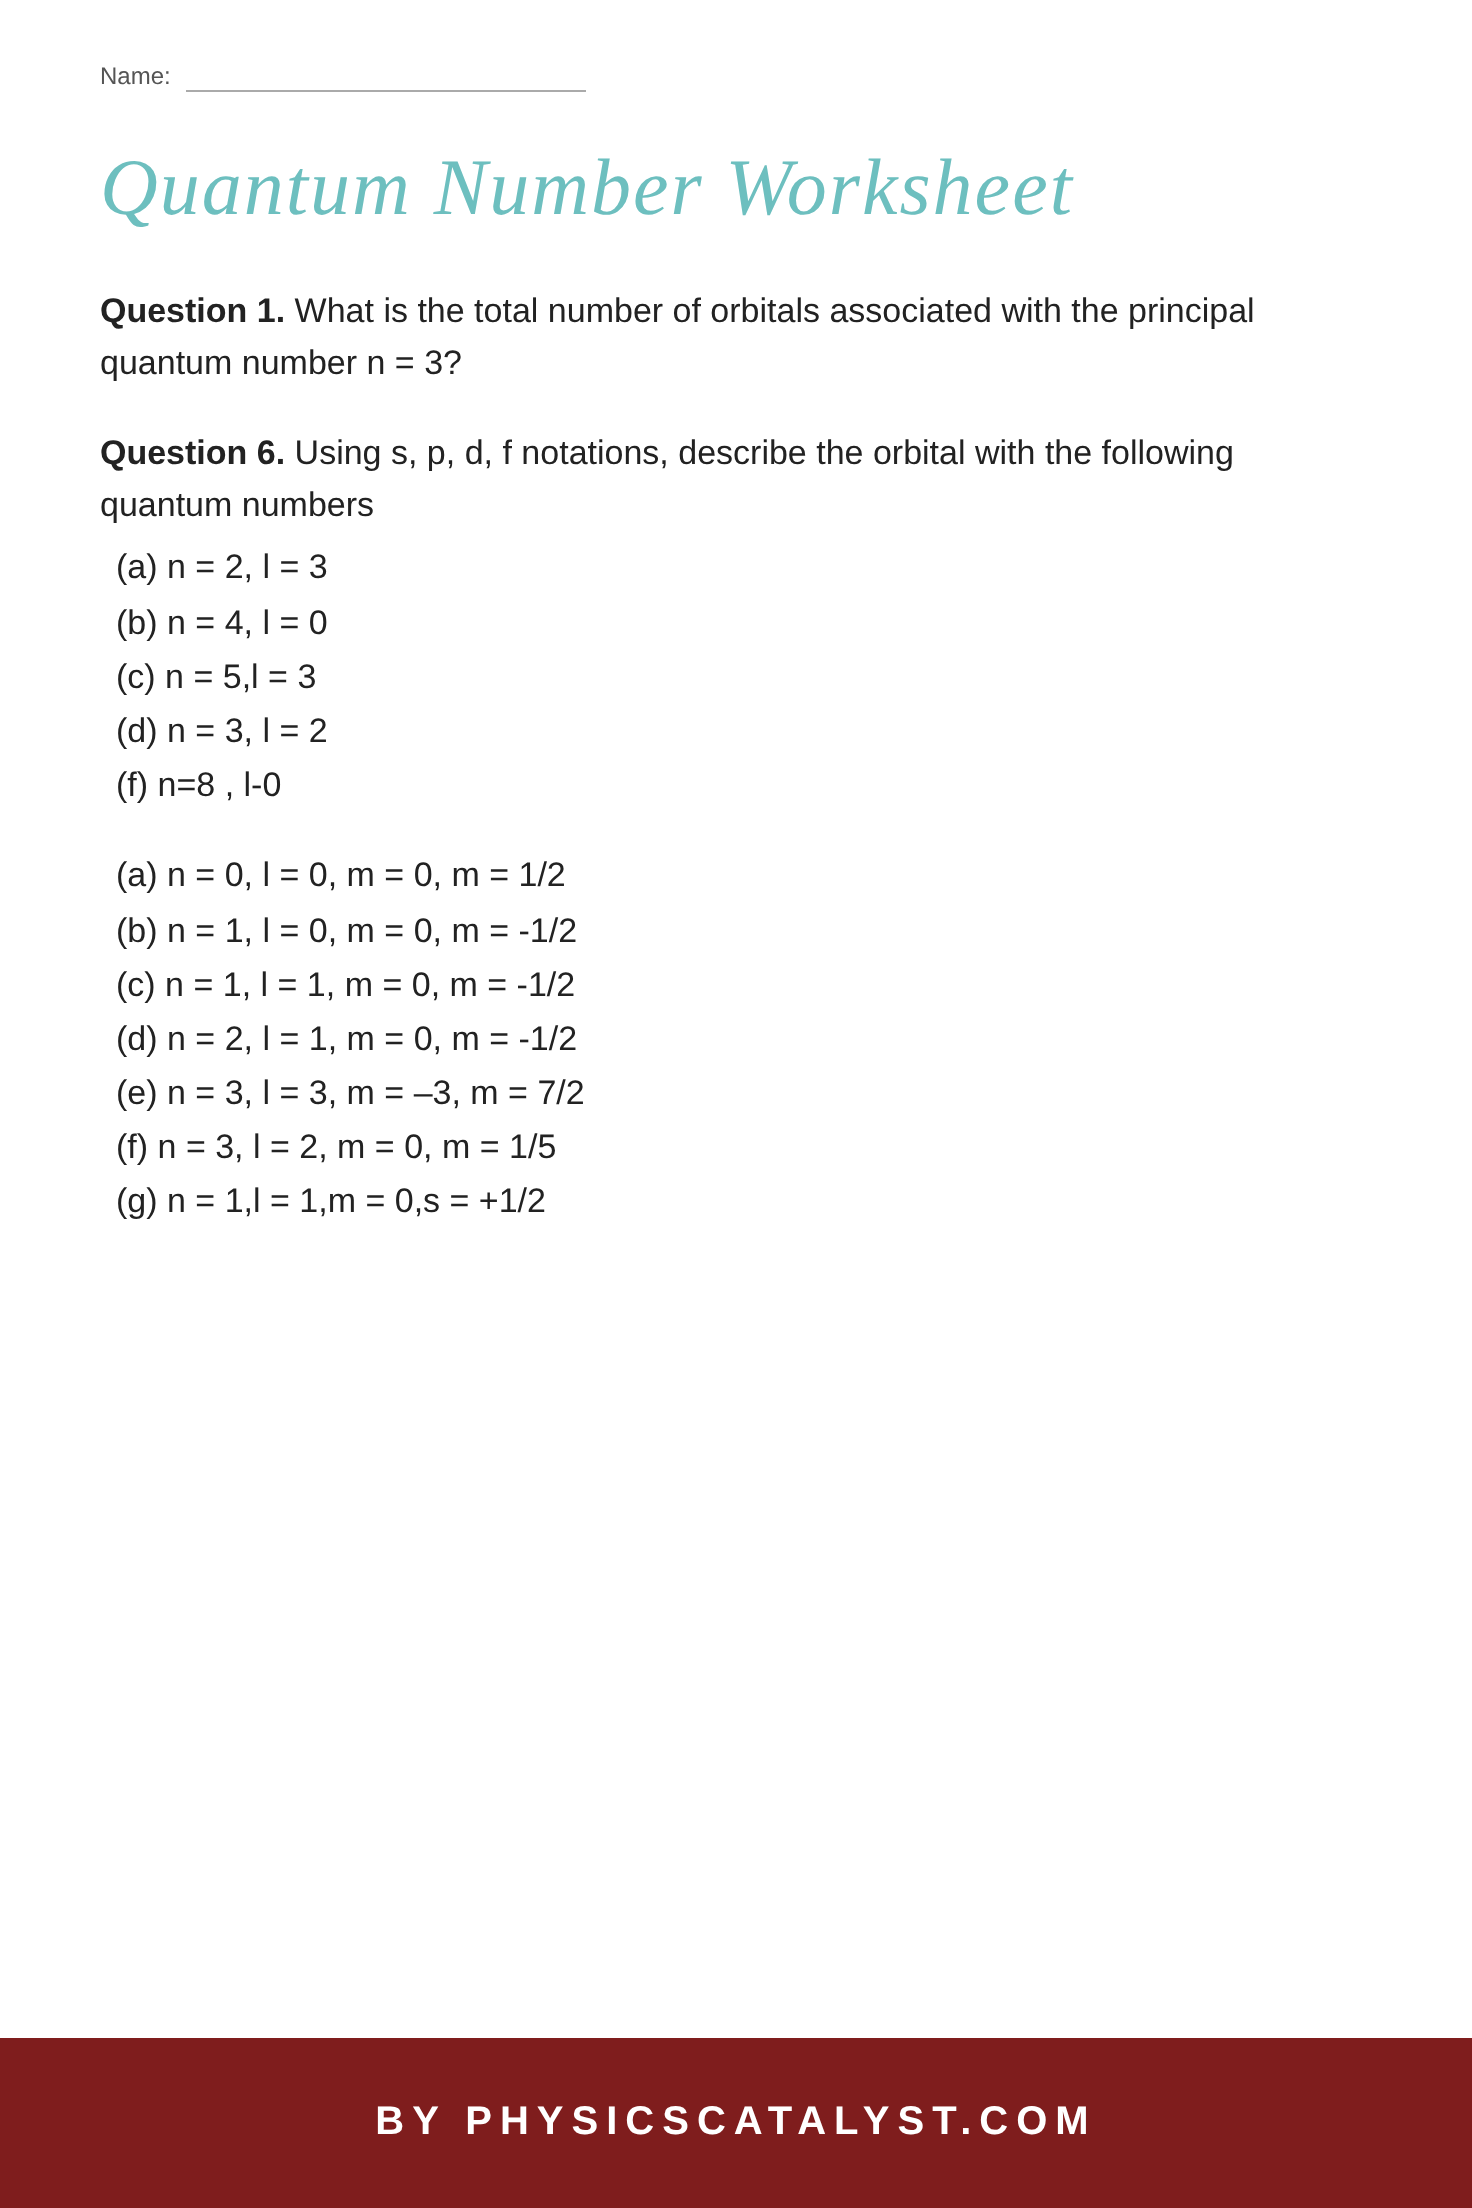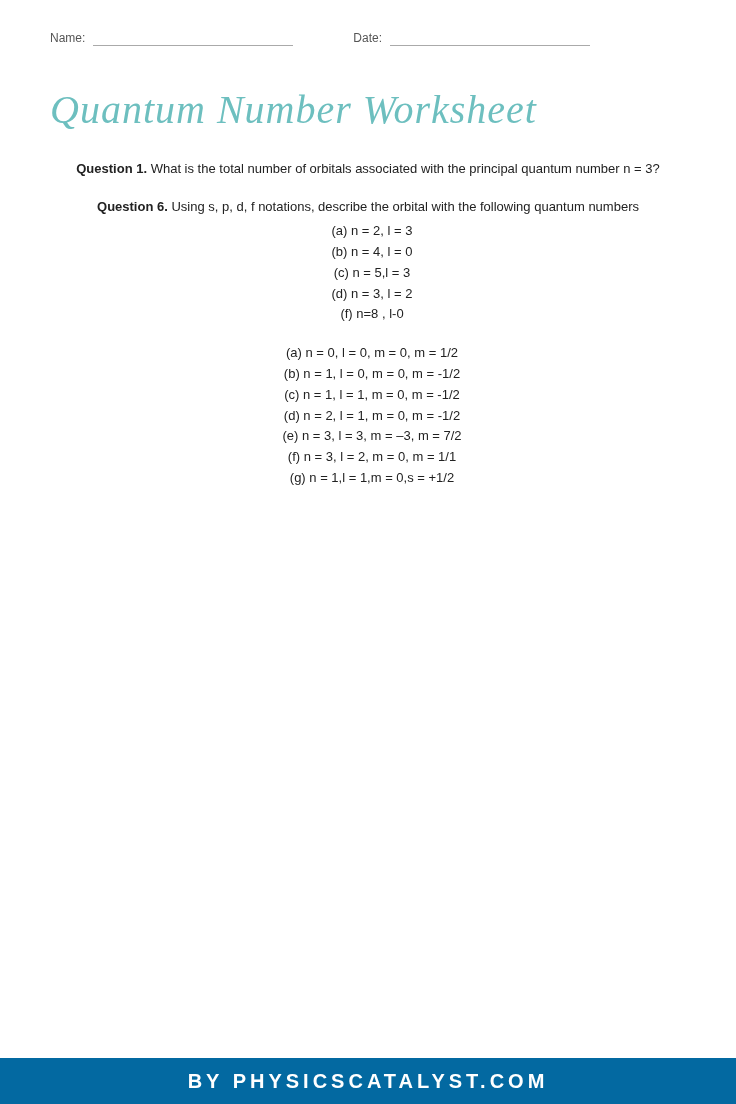--- a/index.html
+++ b/index.html
@@ -15,21 +15,21 @@
 
     .page-wrapper {
       flex: 1;
       padding: 30px 50px 20px 50px;
       background: #ffffff;
     }
 
     .name-date-row {
       display: flex;
       gap: 60px;
-      margin-bottom: 40px;
+      margin-bottom: 24px;
     }
 
     .field-group {
       display: flex;
       align-items: center;
       gap: 8px;
     }
 
     .field-label {
       font-size: 12px;
@@ -47,25 +47,24 @@
       font-size: 40px;
       color: #6dbfbf;
       font-family: 'Georgia', serif;
       font-style: italic;
       font-weight: normal;
       margin-bottom: 26px;
       letter-spacing: 1px;
     }
 
     .content-area {
-      font-size: 13px;
+      font-size: 17px;
       line-height: 1.55;
       color: #222;
       font-family: Arial, sans-serif;
-      text-align: center;
     }
 
     .question-block {
       margin-bottom: 18px;
     }
 
     .question-heading {
       font-weight: bold;
       font-family: Arial, sans-serif;
     }
@@ -77,22 +76,22 @@
     .sub-items {
       margin-top: 4px;
       padding-left: 8px;
     }
 
     .sub-item {
       line-height: 1.6;
     }
 
     .footer {
-      background: #0369a1;
-      height: 46px;
+      background: #7f1d1d;
+      height: 85px;
       display: flex;
       align-items: center;
       justify-content: center;
     }
 
     .footer-text {
       color: #ffffff;
       font-size: 20px;
       font-family: Arial, sans-serif;
       font-weight: bold;
@@ -101,24 +100,20 @@
     }
   </style>
 </head>
 <body>
 
 <div class="page-wrapper">
 
   <div class="name-date-row">
     <div class="field-group">
       <span class="field-label">Name:</span>
-      <div class="field-line"></div>
-    </div>
-    <div class="field-group">
-      <span class="field-label">Date:</span>
       <div class="field-line"></div>
     </div>
   </div>
 
   <h1 class="page-title">Quantum Number Worksheet</h1>
 
   <div class="content-area">
 
     <div class="question-block">
       <p>
@@ -139,21 +134,21 @@
       </div>
     </div>
 
     <div class="question-block">
       <div class="sub-items">
         <div class="sub-item">(a) n = 0, l = 0, m = 0, m = 1/2</div>
         <div class="sub-item">(b) n = 1, l = 0, m = 0, m = -1/2</div>
         <div class="sub-item">(c) n = 1, l = 1, m = 0, m = -1/2</div>
         <div class="sub-item">(d) n = 2, l = 1, m = 0, m = -1/2</div>
         <div class="sub-item">(e) n = 3, l = 3, m = –3, m = 7/2</div>
-        <div class="sub-item">(f) n = 3, l = 2, m = 0, m = 1/1</div>
+        <div class="sub-item">(f) n = 3, l = 2, m = 0, m = 1/5</div>
         <div class="sub-item">(g) n = 1,l = 1,m = 0,s = +1/2</div>
       </div>
     </div>
 
   </div>
 </div>
 
 <div class="footer">
   <span class="footer-text">BY PHYSICSCATALYST.COM</span>
 </div>

